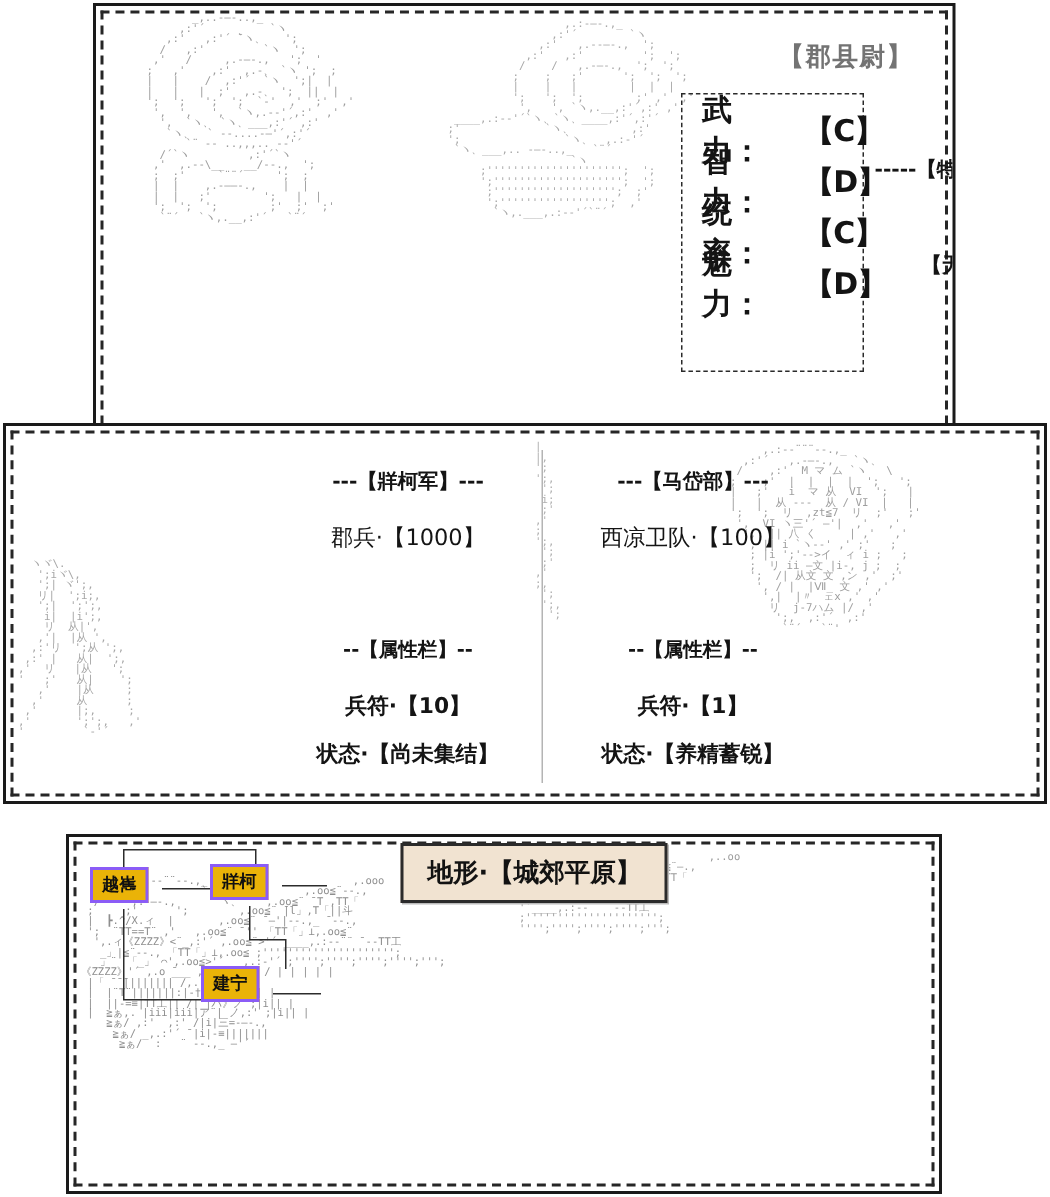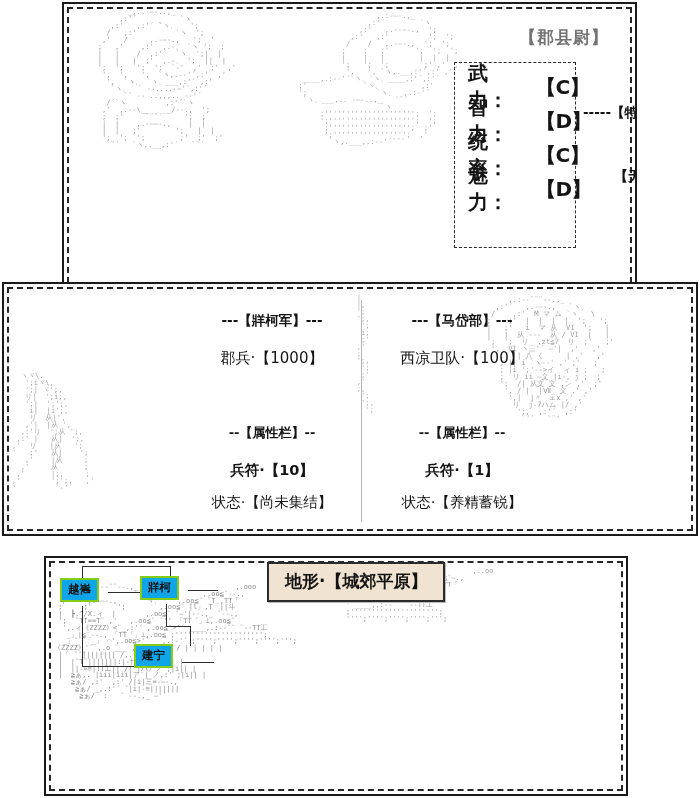--- a/index.html
+++ b/index.html
@@ -164,21 +164,21 @@
   }
   .unit-token {
     margin-top: 19px;
     font-size: 14.5px;
     font-weight: bold;
     white-space: nowrap;
   }
   .unit-status {
     margin-top: 13px;
     font-size: 14.5px;
-    font-weight: normal;
+    font-weight: bold;
     white-space: nowrap;
   }
   #unit-divider {
     position: absolute;
     left: 357px; top: 16px;
     width: 0; height: 222px;
     border-left: 1px solid #b4b4b4;
   }
 
   
@@ -205,22 +205,22 @@
     font-family: "DejaVu Sans", sans-serif;
     font-size: 17px;
     font-weight: bold;
     color: #121212;
     white-space: nowrap;
     box-shadow: 1px 1px 0 #bbb;
   }
 
   .region-node {
     position: absolute;
-    background: #0ea5e9;
-    border: 2px solid #84cc16;
+    background: #eab308;
+    border: 2px solid #8b5cf6;
     font-family: "DejaVu Sans", sans-serif;
     font-size: 11.5px;
     font-weight: bold;
     color: #101010;
     padding: 2px 6px 3px 6px;
     white-space: nowrap;
     box-sizing: border-box;
     text-align: left;
     z-index: 4;
   }

